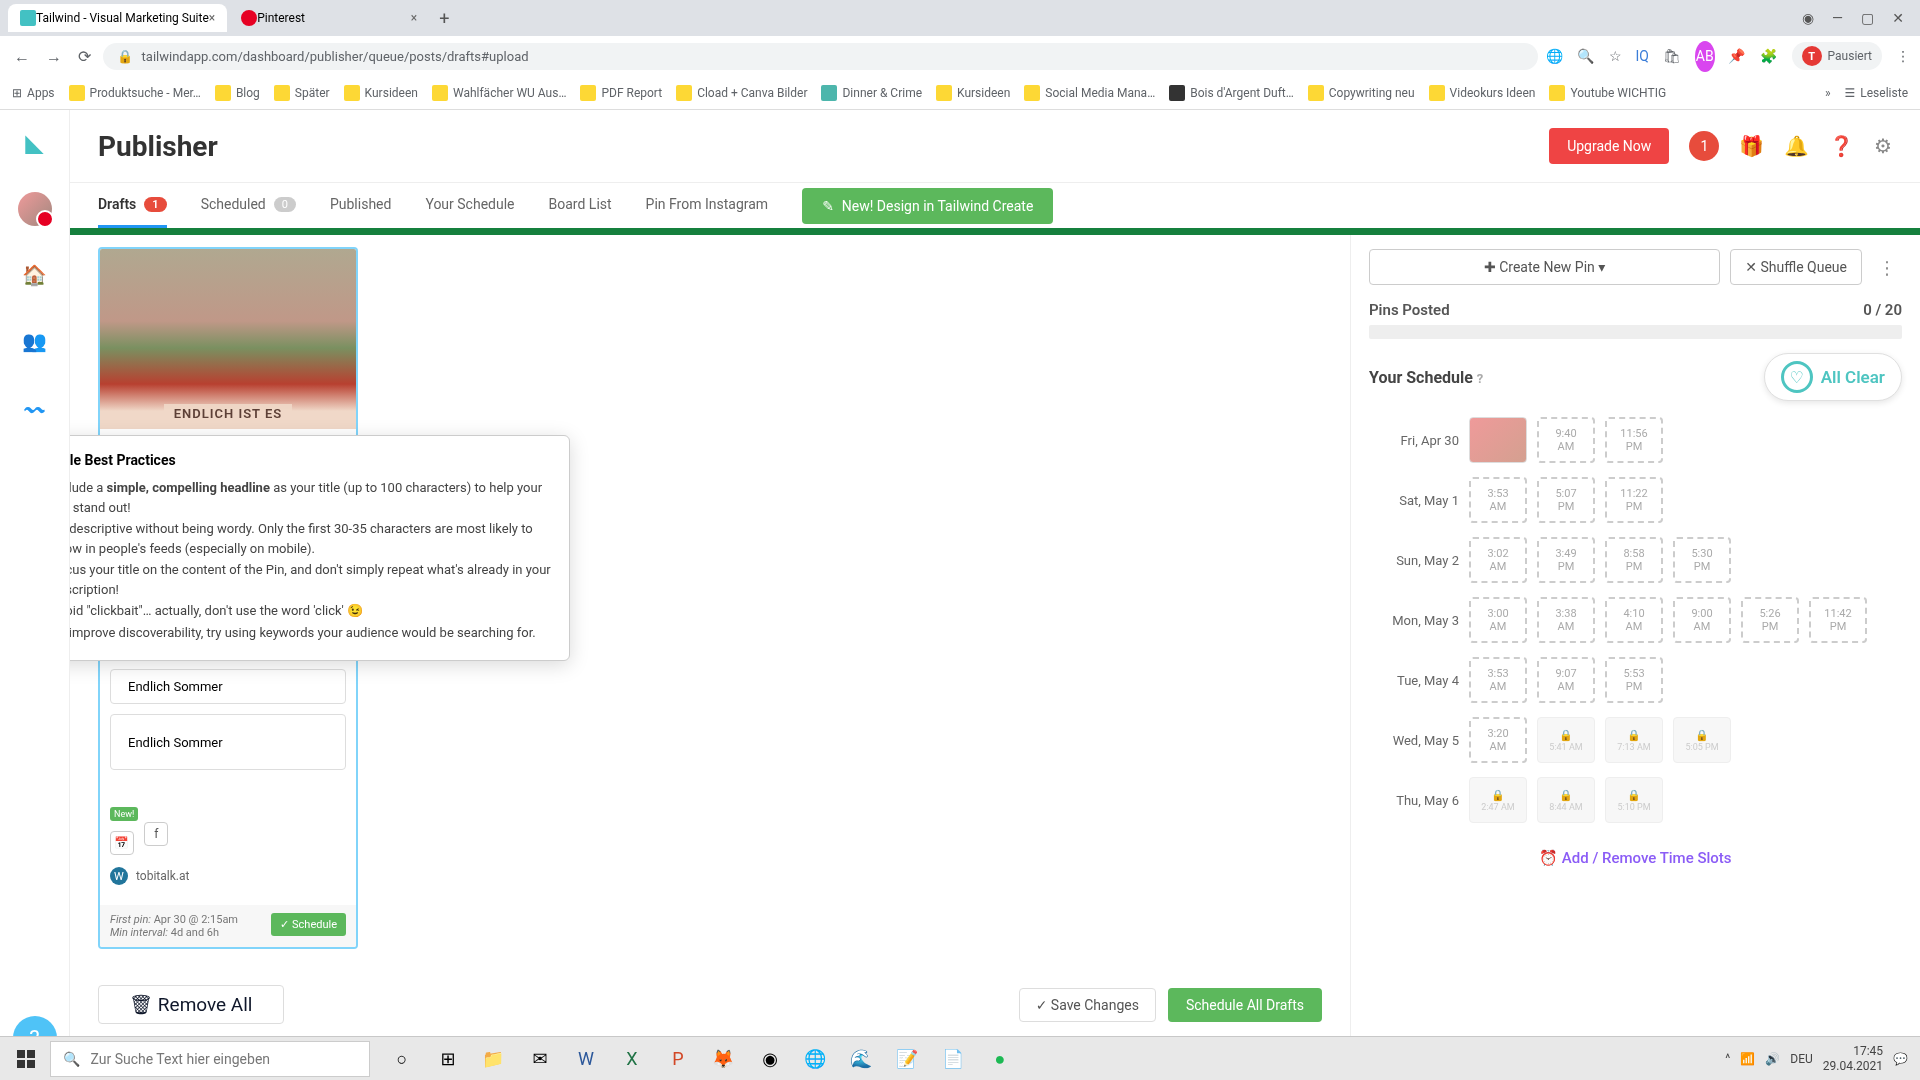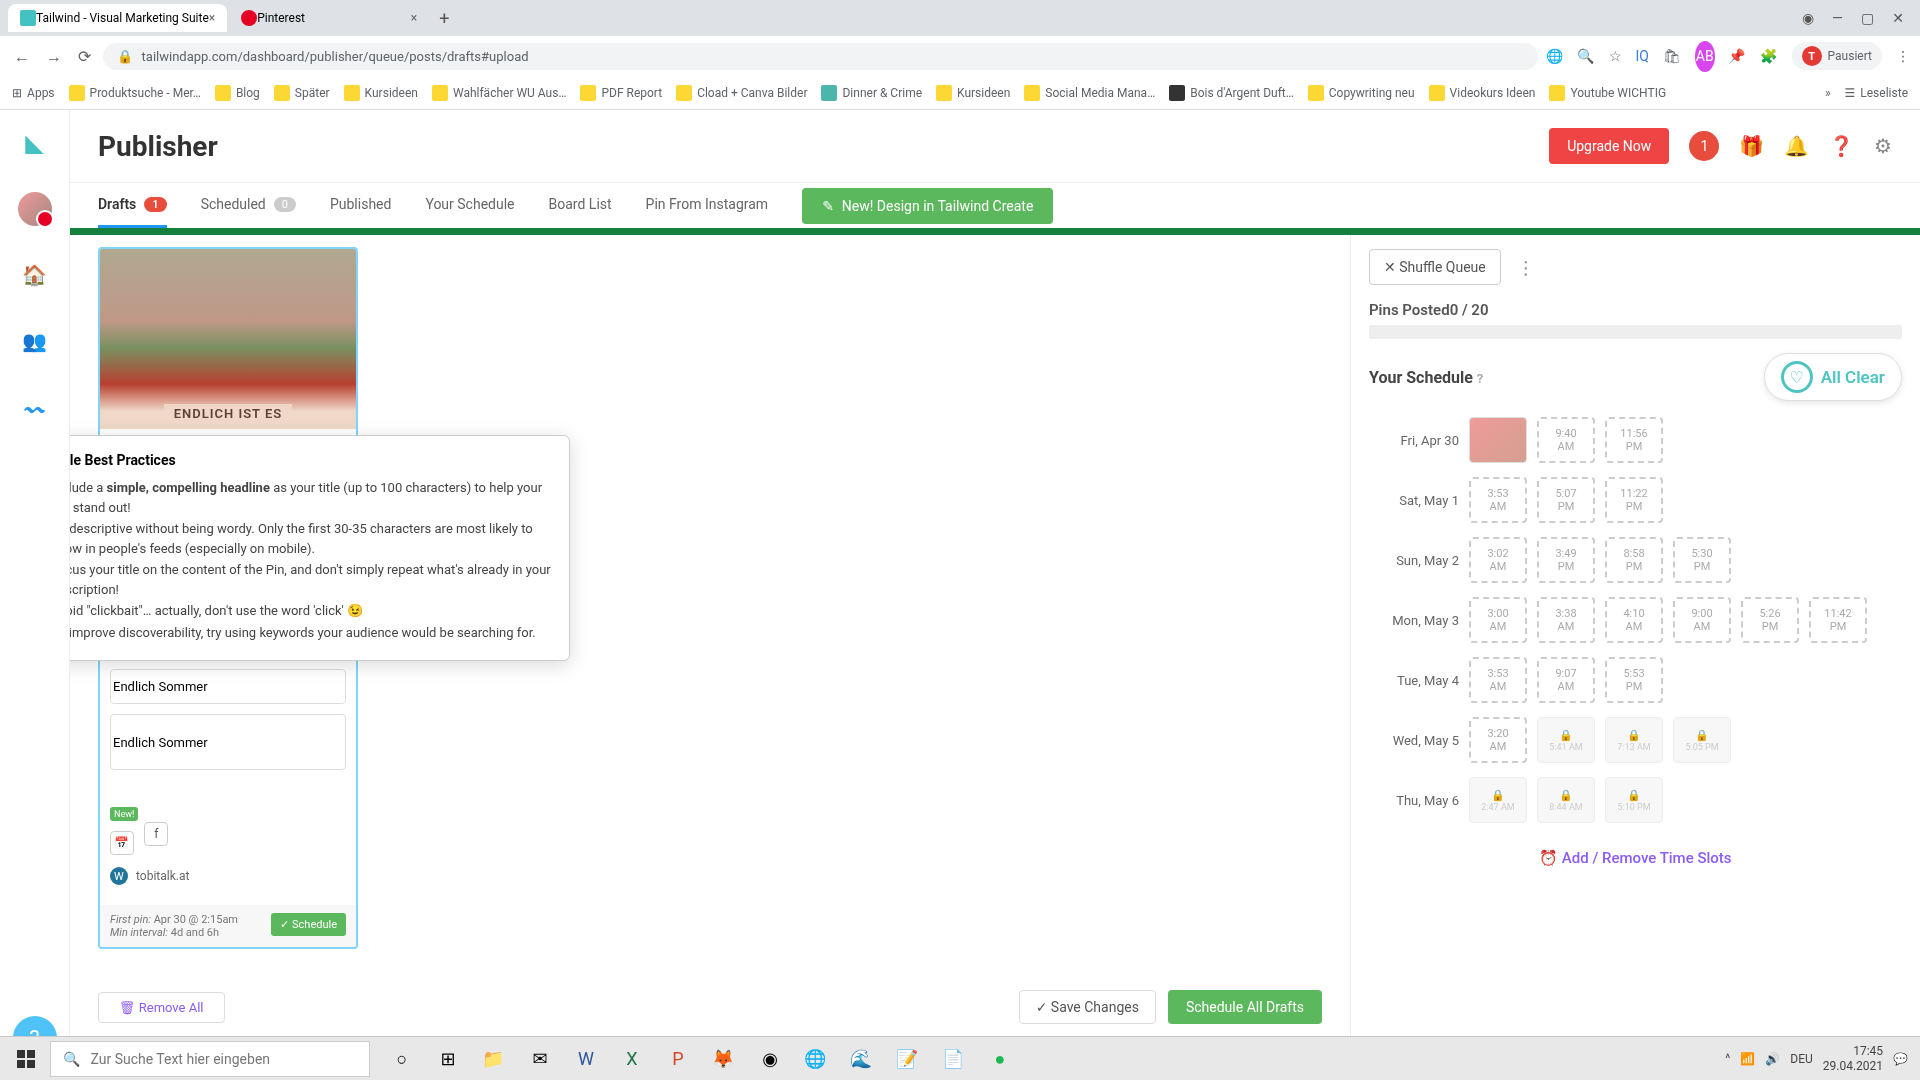--- a/index.html
+++ b/index.html
@@ -51,53 +51,53 @@
 .count-badge { background: #e74c3c; color: #fff; border-radius: 10px; padding: 1px 8px; font-size: 11px; }
 .count-badge.gray { background: #ccc; }
 .create-btn { background: #5cb85c; color: #fff; border: none; padding: 10px 20px; border-radius: 4px; font-size: 14px; cursor: pointer; display: flex; align-items: center; gap: 8px; }
 
 .content-row { display: flex; flex: 1; overflow: hidden; }
 .drafts-area { flex: 1; padding: 12px 28px; position: relative; overflow: hidden; }
 
 .draft-card { width: 260px; border: 2px solid #81d4fa; border-radius: 4px; background: #fff; overflow: hidden; position: relative; }
 .draft-img { width: 100%; height: 180px; background: linear-gradient(to bottom, #b0a890 0%, #c09888 40%, #7a9060 55%, #b84030 75%, #f0d8c8 90%); display: flex; align-items: flex-end; justify-content: center; color: #5d4037; font-size: 13px; font-weight: 600; letter-spacing: 1px; padding-bottom: 6px; }
 .draft-body { padding: 10px; }
-.draft-input { width: 100%; border: 1px solid #ddd; border-radius: 4px; padding: 9px 2px; font-size: 13px; margin-bottom: 10px; }
+.draft-input { width: 100%; border: 1px solid #ddd; border-radius: 4px; padding: 9px 17px; font-size: 13px; margin-bottom: 10px; }
 .draft-input.tall { height: 56px; }
 .draft-row-icons { display: flex; gap: 6px; margin-bottom: 12px; align-items: center; margin-top: 32px; }
 .new-tag { background: #5cb85c; color: #fff; font-size: 9px; padding: 2px 4px; border-radius: 3px; position: relative; top: -10px; }
 .sq-icon { width: 24px; height: 24px; border: 1px solid #ccc; border-radius: 4px; display: flex; align-items: center; justify-content: center; font-size: 12px; color: #555; }
 .source-row { display: flex; align-items: center; gap: 8px; font-size: 12px; color: #666; margin-bottom: 10px; }
 .wp-icon { width: 18px; height: 18px; border-radius: 50%; background: #21759b; color: #fff; display: flex; align-items: center; justify-content: center; font-size: 11px; }
 .schedule-row { background: #f7f7f7; padding: 8px 10px; font-size: 11px; color: #777; display: flex; justify-content: space-between; align-items: flex-start; }
 .schedule-row .lbl { font-style: italic; }
 .schedule-btn { background: #5cb85c; color: #fff; border: none; padding: 5px 9px; border-radius: 3px; font-size: 11px; cursor: pointer; }
 
 
 .tooltip { position: absolute; left: -60px; top: 200px; width: 560px; background: #fff; border: 1px solid #ccc; border-radius: 6px; padding: 16px 18px; box-shadow: 0 4px 20px rgba(0,0,0,0.15); z-index: 100; }
 .tooltip h4 { font-size: 14px; font-weight: 700; margin-bottom: 10px; }
 .tooltip ul { list-style: disc; padding-left: 22px; }
 .tooltip li { font-size: 13px; color: #444; line-height: 1.5; margin-bottom: 2px; }
 .tooltip::after { content: ''; position: absolute; bottom: -10px; left: 270px; border: 10px solid transparent; border-top-color: #fff; }
 
 
 .drafts-footer { display: flex; align-items: center; padding: 12px 28px; gap: 12px; }
-.remove-btn { border: 1px solid #ddd; background: #fff; padding: 7px 20px; border-radius: 4px; font-size: 13px; color: #8b5cf6; cursor: pointer; }
+.remove-btn { border: 1px solid #ddd; background: #fff; padding: 7px 30px; border-radius: 4px; font-size: 19px; color: #0f172a; cursor: pointer; }
 .footer-spacer { flex: 1; }
 .save-btn { border: 1px solid #ddd; background: #fff; padding: 8px 16px; border-radius: 4px; font-size: 14px; color: #555; cursor: pointer; }
 .schedule-all-btn { background: #5cb85c; color: #fff; border: none; padding: 9px 18px; border-radius: 4px; font-size: 14px; cursor: pointer; }
 
 
 .right-panel { width: 570px; border-left: 1px solid #eee; padding: 14px 18px; background: #fff; overflow-y: auto; position: relative; }
 .rp-top { display: flex; gap: 10px; margin-bottom: 16px; }
 .create-pin-btn { flex: 1; border: 1px solid #ccc; background: #fff; padding: 9px; border-radius: 4px; font-size: 14px; color: #555; cursor: pointer; }
 .shuffle-btn { border: 1px solid #ccc; background: #fff; padding: 9px 14px; border-radius: 4px; font-size: 14px; color: #555; cursor: pointer; }
 .more-btn { border: none; background: none; font-size: 18px; color: #888; cursor: pointer; padding: 0 6px; }
 
-.pins-posted { display: flex; justify-content: flex-start; font-size: 15px; font-weight: 600; color: #555; margin-bottom: 6px; }
+.pins-posted { display: flex; justify-content: space-between; font-size: 15px; font-weight: 600; color: #555; margin-bottom: 6px; }
 .pins-bar { height: 14px; background: #eee; border-radius: 2px; margin-bottom: 14px; }
 .upgrade-row { text-align: center; margin-bottom: 22px; }
 .free-badge { background: #3b7dd8; color: #fff; padding: 3px 10px; font-size: 11px; border-radius: 3px; margin-right: 8px; }
 .upgrade-link { color: #3b7dd8; font-size: 14px; cursor: pointer; }
 
 .schedule-header { display: flex; align-items: center; justify-content: space-between; margin-bottom: 16px; }
 .schedule-header h3 { font-size: 16px; font-weight: 700; color: #444; }
 .all-clear { display: flex; align-items: center; gap: 8px; border: 1px solid #e0e0e0; border-radius: 24px; padding: 7px 16px; background: #fff; box-shadow: 0 2px 6px rgba(0,0,0,0.1); }
 .all-clear .heart { width: 32px; height: 32px; border: 3px solid #4ec5c1; border-radius: 50%; display: flex; align-items: center; justify-content: center; color: #4ec5c1; font-size: 16px; }
 .all-clear span.txt { color: #4ec5c1; font-size: 17px; font-weight: 600; }
@@ -328,20 +328,21 @@
         <div class="drafts-footer" style="position:absolute;bottom:0;left:0;right:0;">
           <button class="remove-btn">🗑 <span>Remove All</span></button>
           <div class="footer-spacer"></div>
           <button class="save-btn">✓ <span>Save Changes</span></button>
           <button class="schedule-all-btn">Schedule All Drafts</button>
         </div>
       </div>
 
       <div class="right-panel">
         <div class="rp-top">
+          <button class="create-pin-btn">✚ <span>Create New Pin</span> ▾</button>
           <button class="shuffle-btn">✕ <span>Shuffle Queue</span></button>
           <button class="more-btn">⋮</button>
         </div>
         <div class="pins-posted">
           <span>Pins Posted</span>
           <span>0 / 20</span>
         </div>
         <div class="pins-bar"></div>
         <div class="schedule-header">
           <h3><span>Your Schedule</span> <span style="color:#aaa;font-size:13px">?</span></h3>

